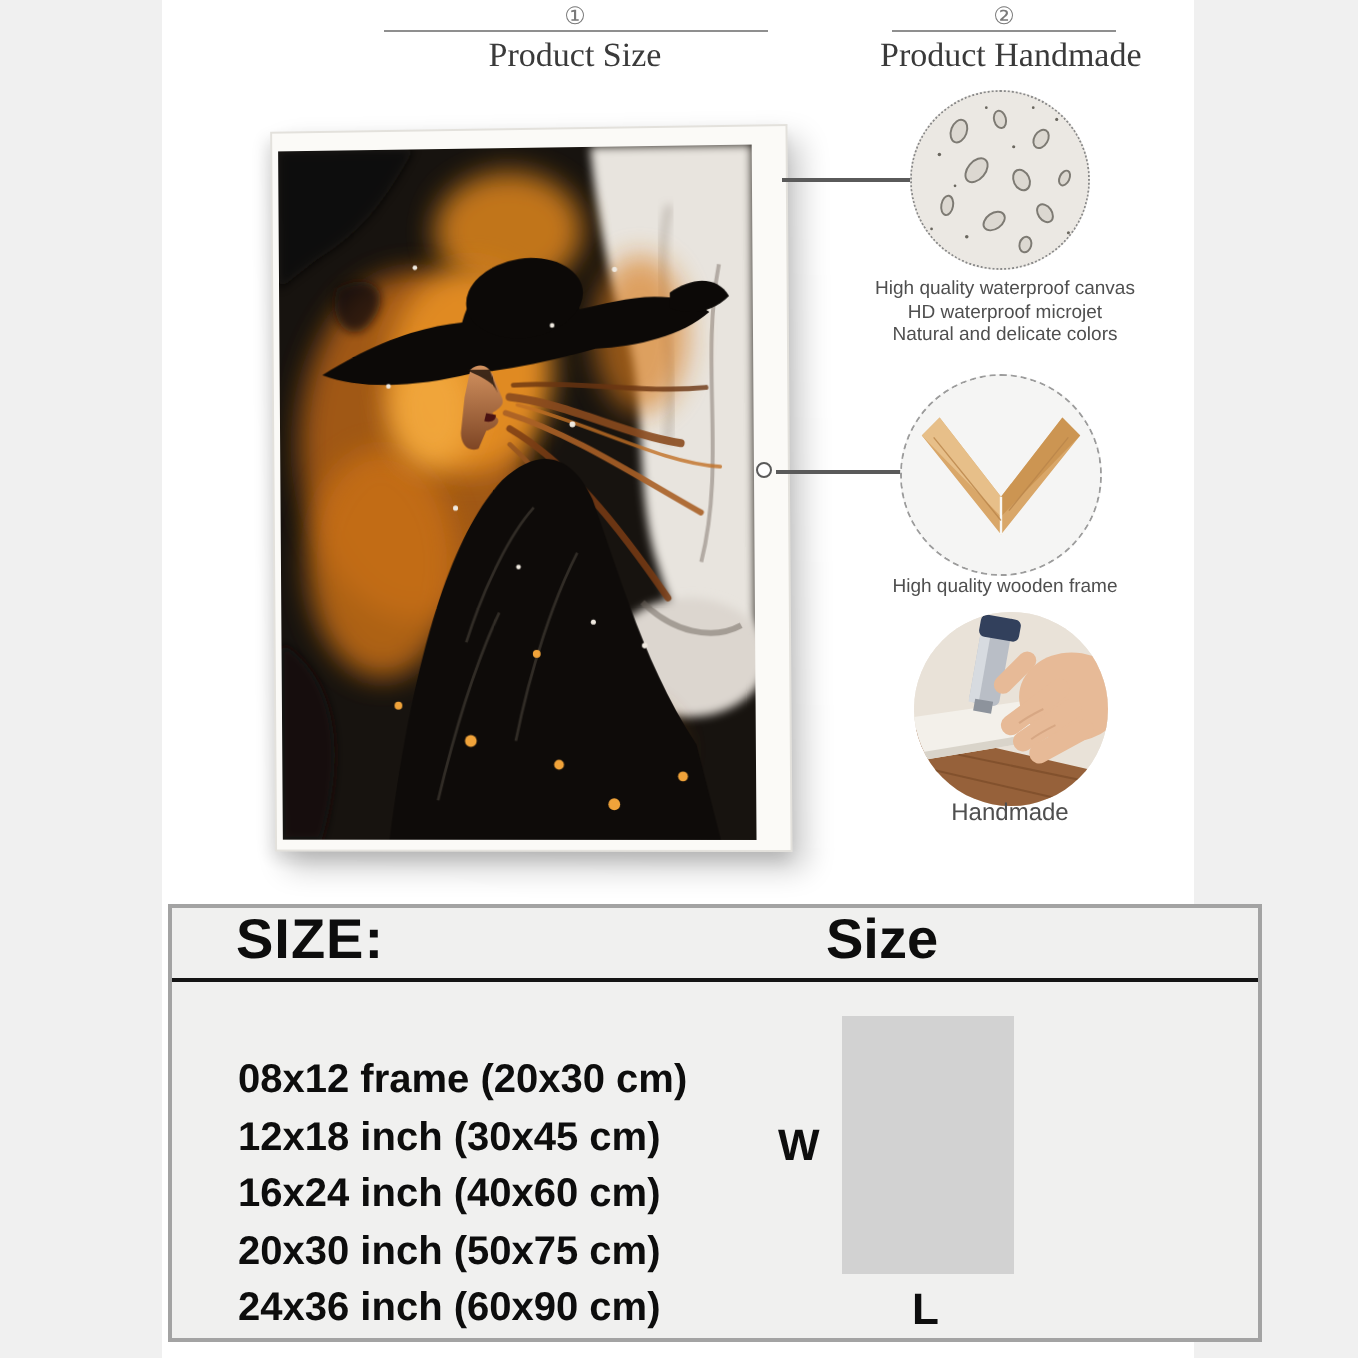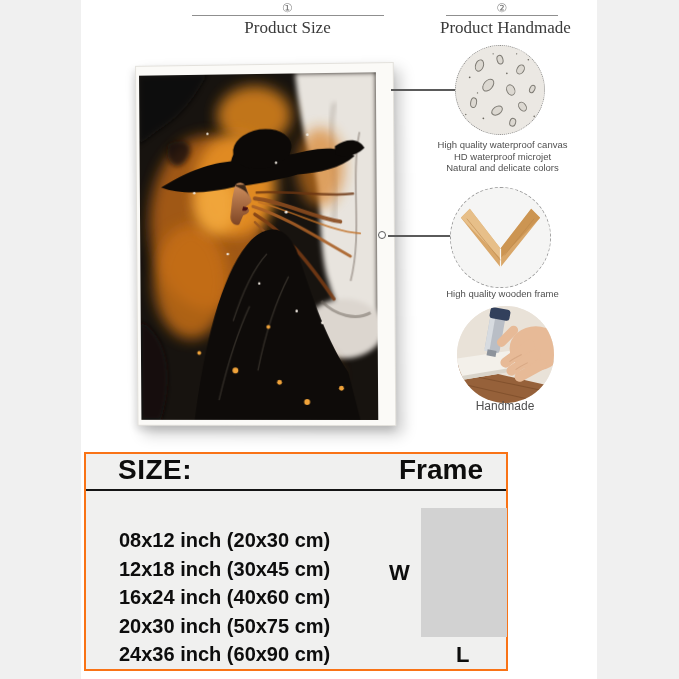--- a/index.html
+++ b/index.html
@@ -39,21 +39,21 @@
   .circ svg{display:block;width:100%;height:100%;}
   .circ1{left:455px;top:45px;width:90px;height:90px;border:1px dotted #8a8a8a;background:#ebe8e3;}
   .circ2{left:450px;top:187px;width:101px;height:101px;border:1px dashed #9c9c9c;background:#f5f5f4;}
   .circ3{left:457px;top:306px;width:97px;height:97px;background:#efe9e2;}
   .cap{position:absolute;text-align:center;color:#4f4f4f;font-size:9.5px;line-height:11.5px;}
   .cap1{left:410px;top:139px;width:185px;}
   .cap2{left:410px;top:288px;width:185px;}
   .cap3{left:410px;top:401px;width:190px;font-size:12px;}
 
   
-  .size-table{position:absolute;left:84px;top:452px;width:424px;height:219px;background:#f0f0ef;border:2px solid #f97316;box-sizing:border-box;}
+  .size-table{position:absolute;left:84px;top:452px;width:547px;height:219px;background:#f0f0ef;border:2px solid #a3a3a3;box-sizing:border-box;}
   .size-head{position:relative;height:35px;border-bottom:2px solid #141414;}
   .size-head .left{position:absolute;left:32px;top:0px;font-size:28px;font-weight:800;color:#0d0d0d;letter-spacing:0.5px;}
   .size-head .right{position:absolute;left:288px;width:134px;text-align:center;top:0px;font-size:28px;font-weight:800;color:#0d0d0d;}
   .size-list{position:absolute;left:33px;top:72px;font-size:20px;font-weight:700;color:#0d0d0d;line-height:28.5px;white-space:nowrap;}
   .diagram-rect{position:absolute;left:335px;top:54px;width:86px;height:129px;background:#d2d2d2;}
   .diagram-w{position:absolute;left:303px;top:106px;font-size:22px;font-weight:800;color:#0d0d0d;}
   .diagram-l{position:absolute;left:370px;top:188px;font-size:22px;font-weight:800;color:#0d0d0d;}
 </style>
 </head>
 <body>
@@ -242,24 +242,24 @@
       <line x1="56" y1="24" x2="44" y2="36" stroke="#e7ba97" stroke-width="9" stroke-linecap="round"></line>
     </svg>
   </div>
   <div class="cap cap3">
     <div>Handmade</div>
   </div>
 
   <div class="size-table">
     <div class="size-head">
       <div class="left">SIZE:</div>
-      <div class="right">Frame</div>
+      <div class="right">Size</div>
     </div>
     <div class="size-list">
-      <div>08x12 inch (20x30 cm)</div>
+      <div>08x12 frame (20x30 cm)</div>
       <div>12x18 inch (30x45 cm)</div>
       <div>16x24 inch (40x60 cm)</div>
       <div>20x30 inch (50x75 cm)</div>
       <div>24x36 inch (60x90 cm)</div>
     </div>
     <div class="diagram-rect"></div>
     <div class="diagram-w">W</div>
     <div class="diagram-l">L</div>
   </div>
 </div>

